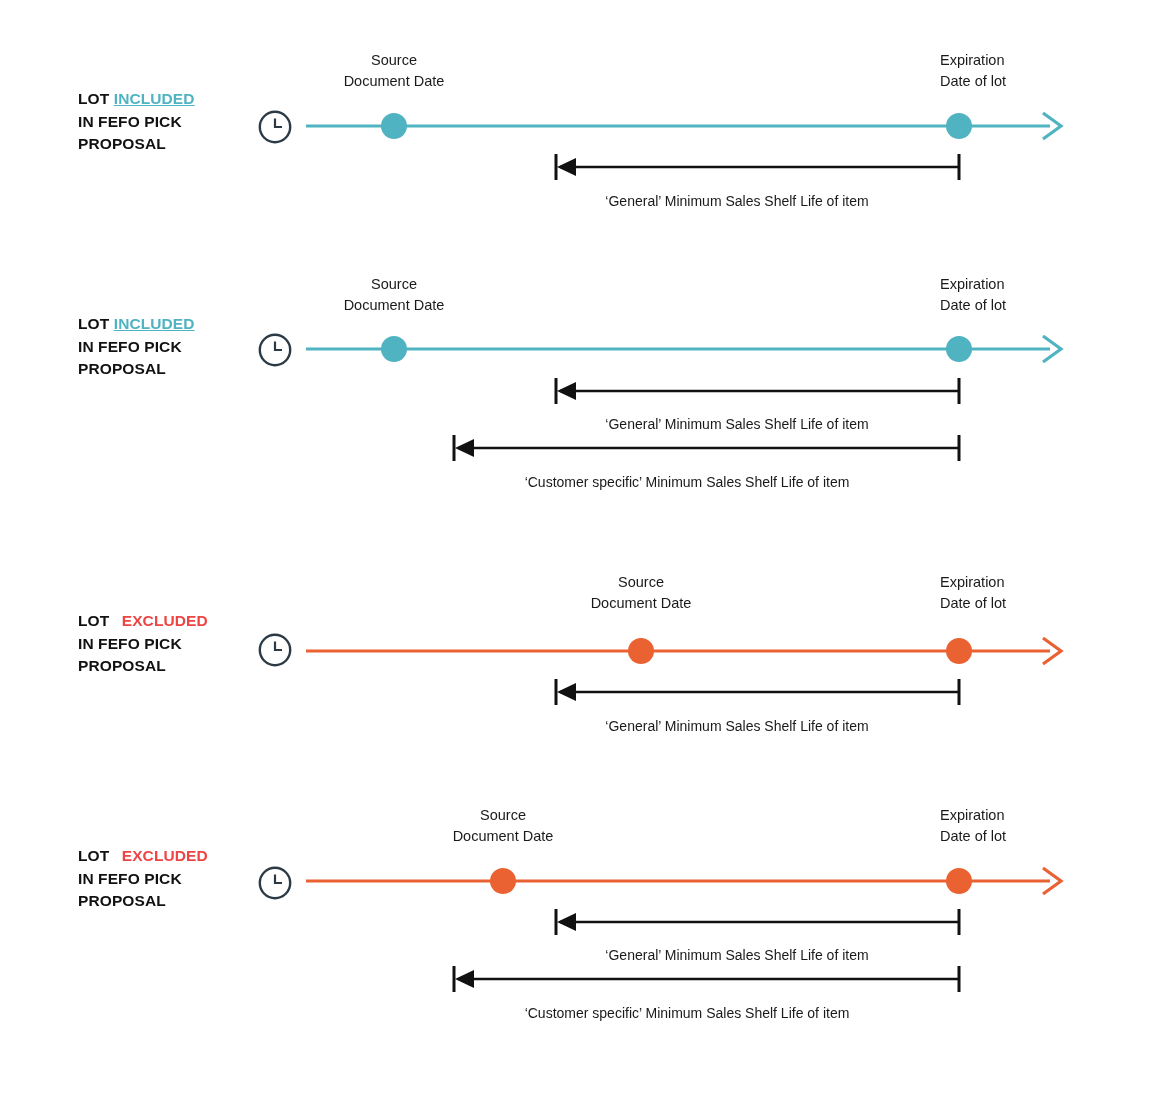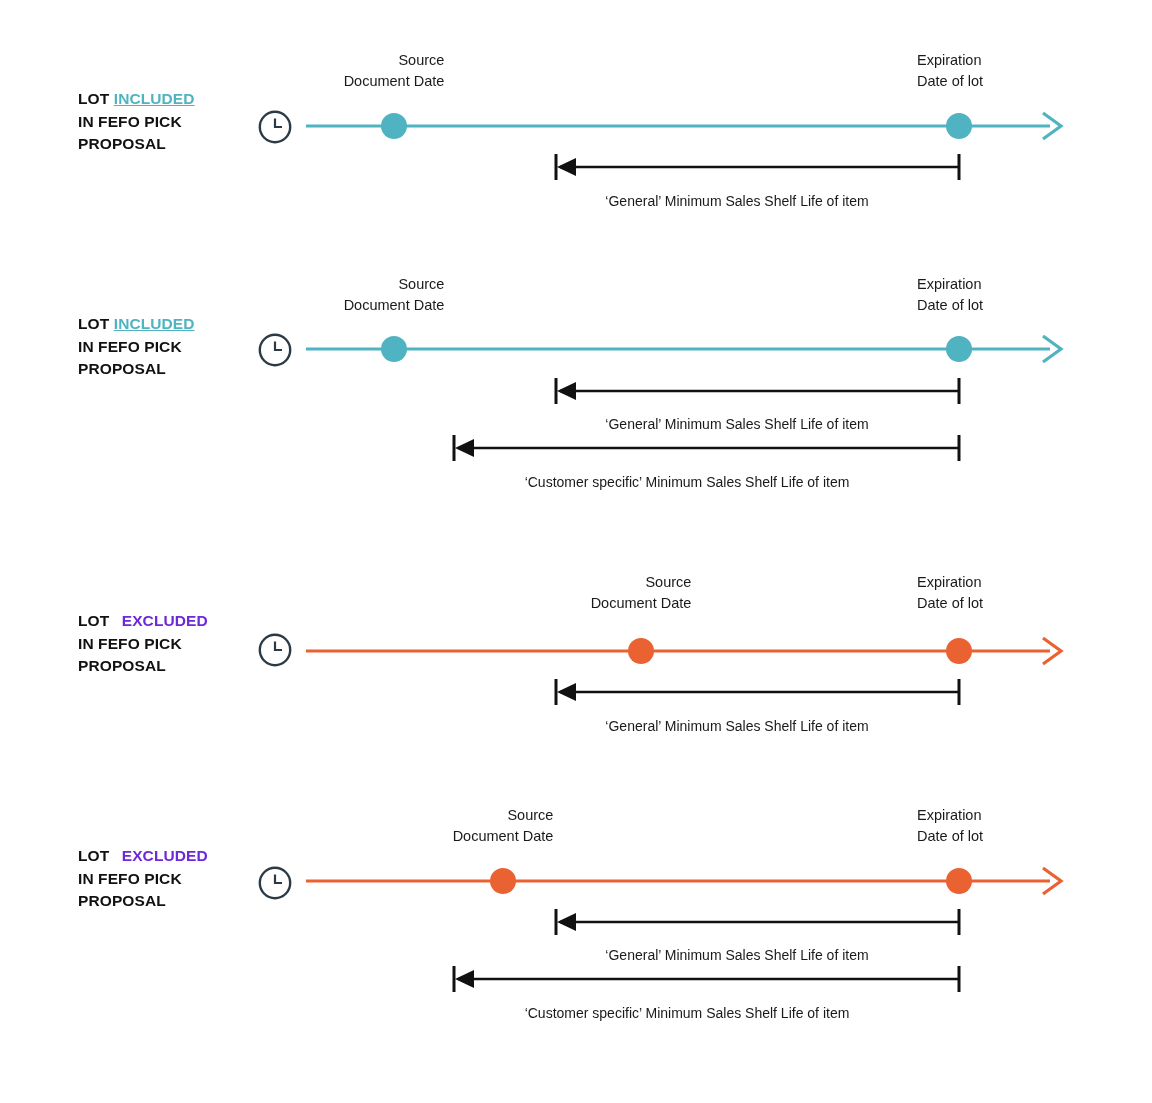--- a/index.html
+++ b/index.html
@@ -23,40 +23,40 @@
     left:78px;
     width:200px;
     font-size:15.5px;
     font-weight:bold;
     line-height:22.5px;
     letter-spacing:.1px;
     color:#111111;
     text-transform:uppercase;
   }
   .status-block .hl-teal{color:#4FB3C1;text-decoration:underline;}
-  .status-block .hl-orange{color:#6d28d9;padding-left:8px;}
+  .status-block .hl-orange{color:#ef4444;padding-left:8px;}
   .status-line{white-space:nowrap;}
 
   
   .clock-icon{position:absolute;}
 
   
   .timeline-svg{position:absolute;left:0;top:0;}
 
   
   .endpoint-label{
     position:absolute;
     font-size:14.5px;
     line-height:21px;
     font-weight:400;
     color:#1a1a1a;
     white-space:nowrap;
   }
-  .endpoint-label.center{text-align:right;transform:translateX(-50%);}
-  .endpoint-label.left{text-align:left;}
+  .endpoint-label.center{text-align:center;transform:translateX(-50%);}
+  .endpoint-label.left{text-align:left;margin-left:23px;}
 
   
   .measure-caption{
     position:absolute;
     font-size:14px;
     line-height:20px;
     color:#1a1a1a;
     white-space:nowrap;
     text-align:right;
     transform:translateX(-50%);

